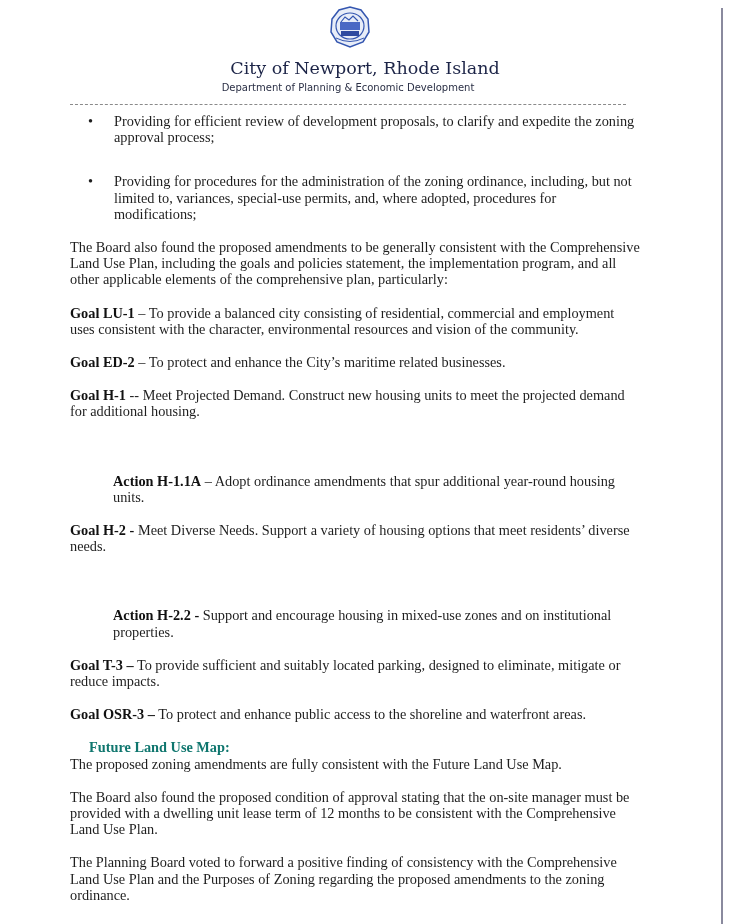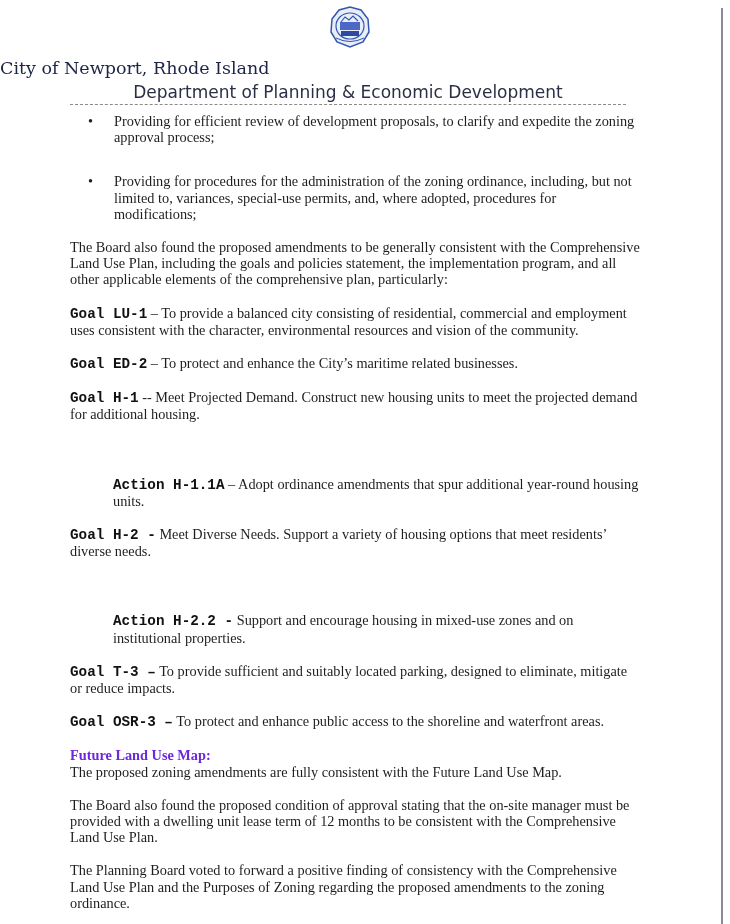--- a/index.html
+++ b/index.html
@@ -1,34 +1,34 @@
 <!DOCTYPE html>
 <html><head>
   <meta charset="utf-8">
   <style>
     html, body { margin:0; padding:0; background:#ffffff; }
     body { width:730px; height:924px; position:relative; overflow:hidden;
            font-family: "Liberation Serif", "DejaVu Serif", serif; color:#1e1e1e; }
     .seal { position:absolute; left:327px; top:5px; width:46px; height:44px; }
-    .title { position:absolute; left:0; width:730px; top:58px; 
+    .title { position:absolute; left:0; width:730px; top:58px; text-align:center;
              font-family:"DejaVu Serif", serif; font-size:17.5px; color:#1c2447; letter-spacing:0px; }
     .subtitle { position:absolute; left:0; width:696px; top:82px; text-align:center;
-             font-family:"DejaVu Sans", sans-serif; font-size:17px; color:#2a2f45; }
+             font-family:"DejaVu Sans", sans-serif; font-size:10px; color:#2a2f45; }
     .rule { position:absolute; left:70px; width:556px; top:104px; height:0;
             border-top:1.5px dashed #8a8a8a; }
     .rightline { position:absolute; left:721px; top:8px; width:1.5px; height:916px; background:#8a8a9e; }
     .content { position:absolute; left:70px; top:110px; width:570px; font-size:14.3px; line-height:16.2px; }
     .bullet { position:relative; padding-left:44px; margin-top:3px; }
     .bullet .dot { position:absolute; left:18px; top:0; }
     p { margin:0; }
     .gap-m { height:17px; }
     .gap-l { height:25px; }
     .action { padding-left:43px;margin-top:36px; }
-    b { font-weight:bold; color:#111;font-family:Liberation Mono, monospace; }
-    .heading { font-weight:bold; color:#6d28d9; }
+    b { font-weight:bold; color:#111; }
+    .heading { font-weight:bold; color:#0f766e;margin-left:19px; }
   </style>
 </head>
 <body>
 
 <svg class="seal" viewBox="0 0 46 44">
   <path d="M5 14 L12 5 L23 2 L34 5 L41 14 L42 27 L36 37 L23 42 L10 37 L4 27 Z" fill="#e8edf8" stroke="#3456b0" stroke-width="1.5"></path>
   <ellipse cx="23" cy="21" rx="14" ry="13" fill="none" stroke="#3456b0" stroke-width="1.2"></ellipse>
   <rect x="13" y="17" width="20" height="8" fill="#4a68c4"></rect>
   <path d="M14 17 L18 12 L22 15 L26 11 L31 16" stroke="#3456b0" stroke-width="1.2" fill="none"></path>
   <rect x="14" y="26" width="18" height="5" fill="#2e4aa0"></rect>

